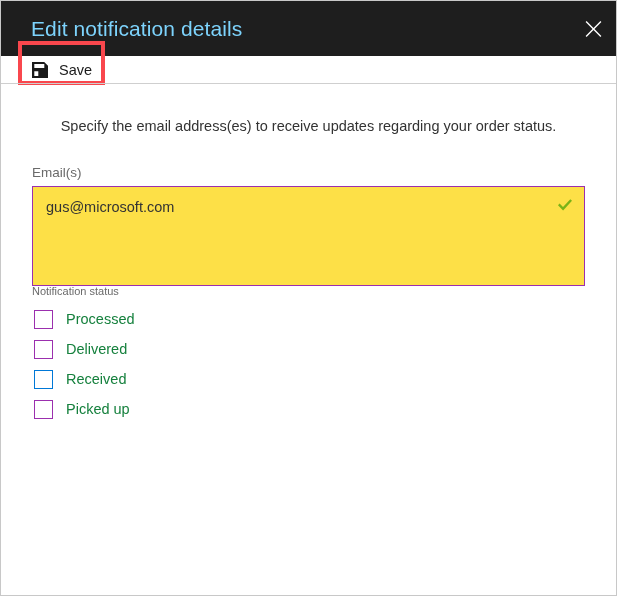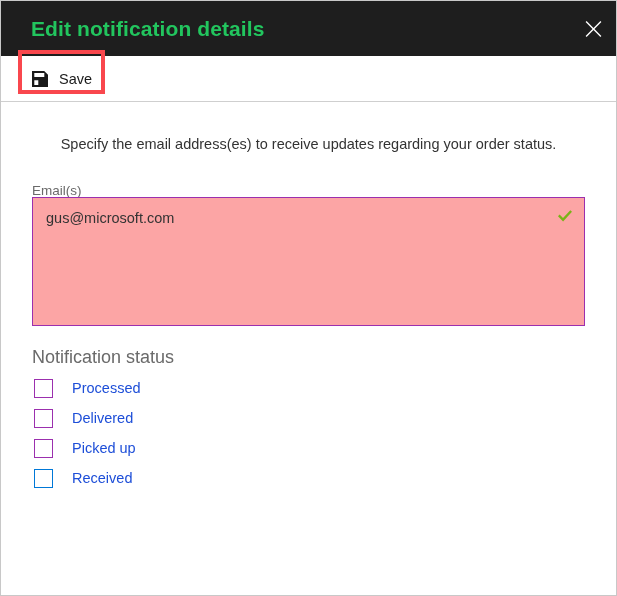--- a/index.html
+++ b/index.html
@@ -26,43 +26,43 @@
   .blade-header {
     position: relative;
     height: 55px;
     background: #1e1e1e;
     display: flex;
     align-items: center;
     padding: 0 0 0 30px;
     box-sizing: border-box;
   }
   .blade-title {
-    color: #22c55e;
+    color: #7dd3fc;
     font-size: 21px;
-    font-weight: 700;
+    font-weight: 400;
     letter-spacing: 0.1px;
     line-height: 1;
   }
   .close-btn {
     position: absolute;
     right: 0;
     top: 0;
     width: 46px;
     height: 55px;
     display: flex;
     align-items: center;
     justify-content: center;
     cursor: pointer;
   }
   .close-btn svg { display: block; }
 
   
   .toolbar {
     position: relative;
-    height: 46px;
+    height: 28px;
     background: #ffffff;
     display: flex;
     align-items: center;
     padding-left: 17px;
     box-sizing: border-box;
   }
   .toolbar-sep {
     position: absolute;
     left: 0;
     right: 0;
@@ -115,30 +115,31 @@
   .description {
     margin-top: 33px;
     font-size: 14.5px;
     color: #333333;
     line-height: 1.3;
     text-align: center;
   }
 
   .field-label {
     margin-top: 30px;
+    margin-bottom: 7px;
     font-size: 13.5px;
     color: #6a6a6a;
     line-height: 1;
   }
 
   .textarea-wrap {
     position: relative;
-    height: 129px;
+    height: 100px;
     border: 1px solid #9b2fae;
-    background: #fca5a5;
+    background: #fde047;
     box-sizing: border-box;
   }
   .textarea-value {
     position: absolute;
     left: 13px;
     top: 12px;
     font-size: 14.5px;
     color: #333333;
     line-height: 1.2;
     white-space: pre-wrap;
@@ -147,23 +148,22 @@
     position: absolute;
     right: 11px;
     top: 10px;
     width: 16px;
     height: 16px;
   }
   .valid-check svg { display: block; }
 
   
   .group-label {
-    margin-top: 22px;
     margin-bottom: 7px;
-    font-size: 18px;
+    font-size: 11px;
     color: #6a6a6a;
     line-height: 1;
   }
   .cb-row {
     display: flex;
     align-items: center;
     height: 30px;
     cursor: pointer;
     user-select: none;
   }
@@ -179,23 +179,23 @@
   }
   .cb-box.state-focus { border-color: #0078d7; }
   .cb-box.state-checked { border-color: #9a9a9a; }
   .cb-box svg {
     position: absolute;
     left: 2px;
     top: 2px;
     display: block;
   }
   .cb-label {
-    margin-left: 19px;
-    font-size: 14.5px;
-    color: #1d4ed8;
+    margin-left: 13px;
+    font-size: 14.5px;
+    color: #15803d;
     line-height: 1;
   }
 </style>
 </head>
 <body>
 
 <div class="blade">
 
   <div class="blade-header">
     <div class="blade-title">Edit notification details</div>
@@ -249,25 +249,25 @@
         <span class="cb-label">Processed</span>
       </div>
 
       <div class="cb-row">
         <span class="cb-box"></span>
         <span class="cb-label">Delivered</span>
       </div>
 
 
       <div class="cb-row">
+        <span class="cb-box state-focus"></span>
+        <span class="cb-label">Received</span>
+      </div>
+
+      <div class="cb-row">
         <span class="cb-box"></span>
         <span class="cb-label">Picked up</span>
       </div>
 
-      <div class="cb-row">
-        <span class="cb-box state-focus"></span>
-        <span class="cb-label">Received</span>
-      </div>
-
 
     </div>
   </div>
 </div>
 
 </body></html>

